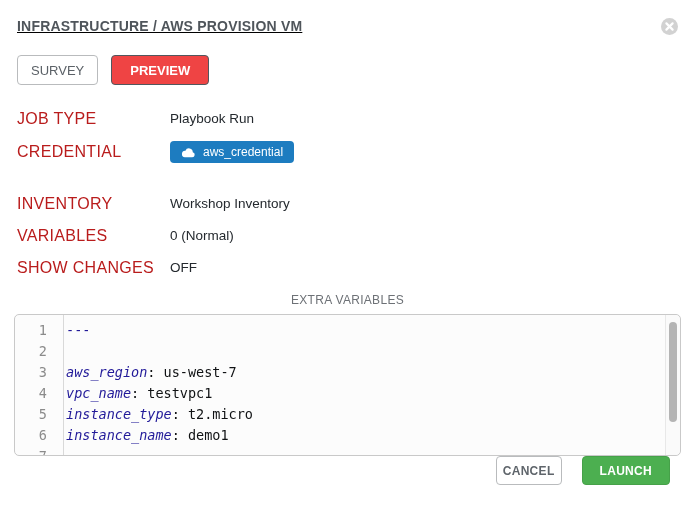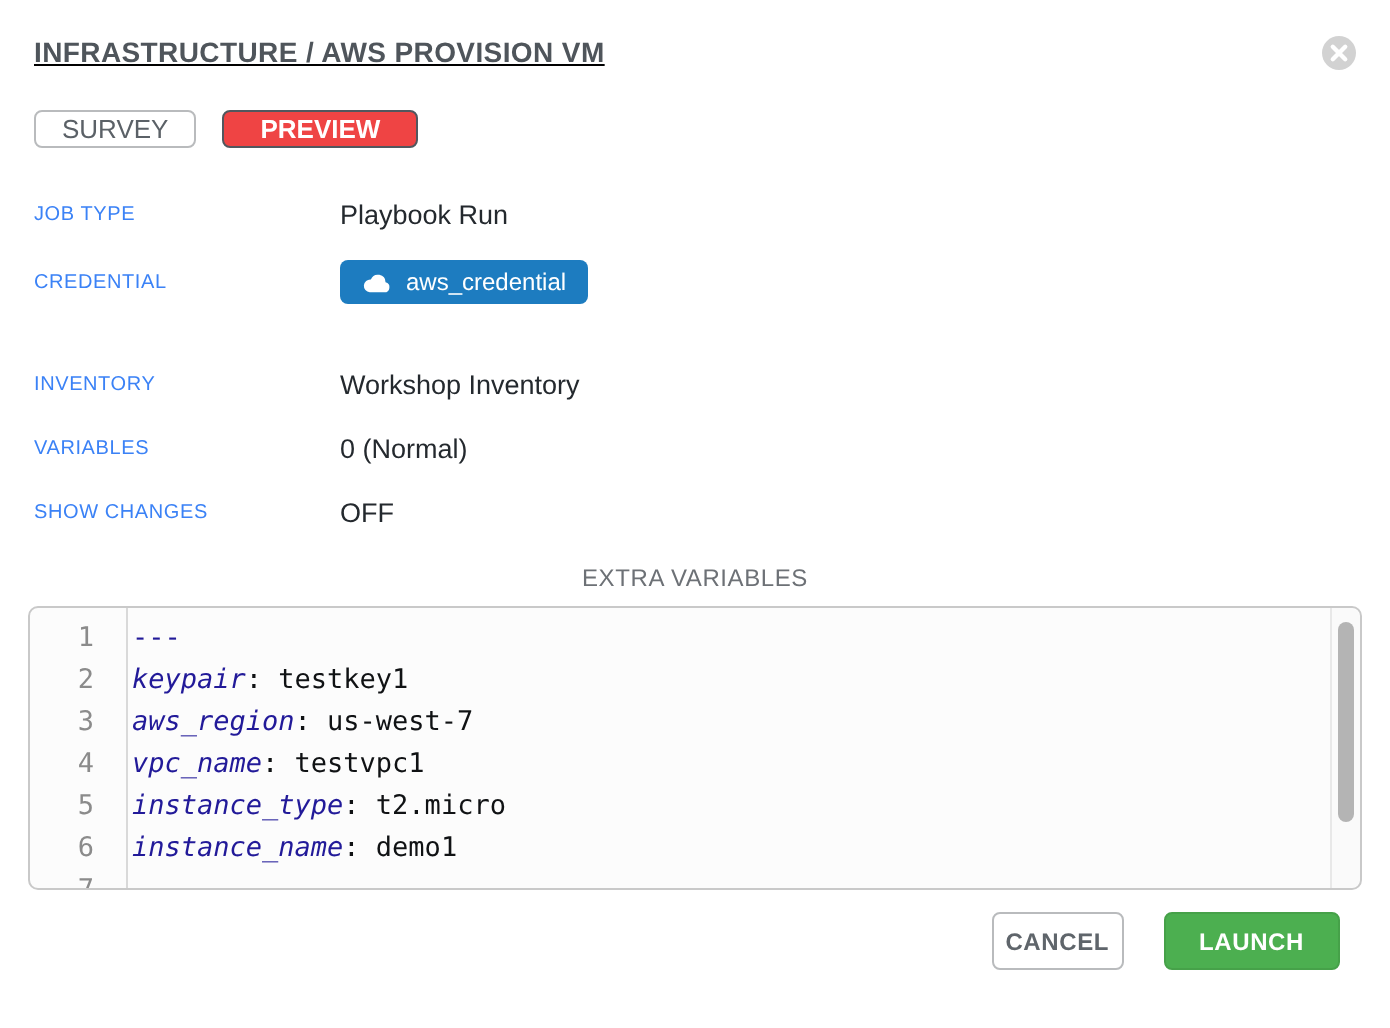--- a/index.html
+++ b/index.html
@@ -31,21 +31,21 @@
     border: none;
     background: transparent;
     padding: 0;
     cursor: pointer;
     line-height: 0;
   }
 
   
   .tabs { display: flex; gap: 13px; margin-top: 21px; }
   .tab {
-    height: 19px;
+    height: 30px;
     padding: 0 13px;
     border: 1px solid #b9bbbd;
     border-radius: 4px;
     background: #fff;
     color: #5b6167;
     font-family: "Liberation Sans", sans-serif;
     font-size: 13px;
     cursor: pointer;
   }
   .tab.active {
@@ -55,22 +55,22 @@
     font-weight: 700;
     padding: 0 18px;
   }
 
   
   .details { margin-top: 24px; }
   .detail-row { display: flex; align-items: center; min-height: 19px; margin-bottom: 13px; }
   .detail-row.badge-row { margin-bottom: 31px; }
   .dlabel {
     flex: 0 0 153px;
-    font-size: 10px;
-    color: #3b82f6;
+    font-size: 16px;
+    color: #b91c1c;
     letter-spacing: 0.3px;
   }
   .dvalue { font-size: 13.5px; color: #24292e; }
   .cred-badge {
     display: inline-flex;
     align-items: center;
     gap: 7px;
     background: #1d7cc0;
     color: #fff;
     font-size: 12px;
@@ -232,21 +232,20 @@
       <div class="gutter-divider"></div>
       <div class="lines">
 
         <div class="line">
           <span class="ln">1</span>
           <span class="code"><span class="yaml-meta">---</span><span class="yaml-key"></span><span class="yaml-rest"></span></span>
         </div>
 
         <div class="line">
           <span class="ln">2</span>
-          <span class="code"><span class="yaml-meta"></span><span class="yaml-key">keypair</span><span class="yaml-rest">: testkey1</span></span>
         </div>
 
         <div class="line">
           <span class="ln">3</span>
           <span class="code"><span class="yaml-meta"></span><span class="yaml-key">aws_region</span><span class="yaml-rest">: us-west-7</span></span>
         </div>
 
         <div class="line">
           <span class="ln">4</span>
           <span class="code"><span class="yaml-meta"></span><span class="yaml-key">vpc_name</span><span class="yaml-rest">: testvpc1</span></span>

